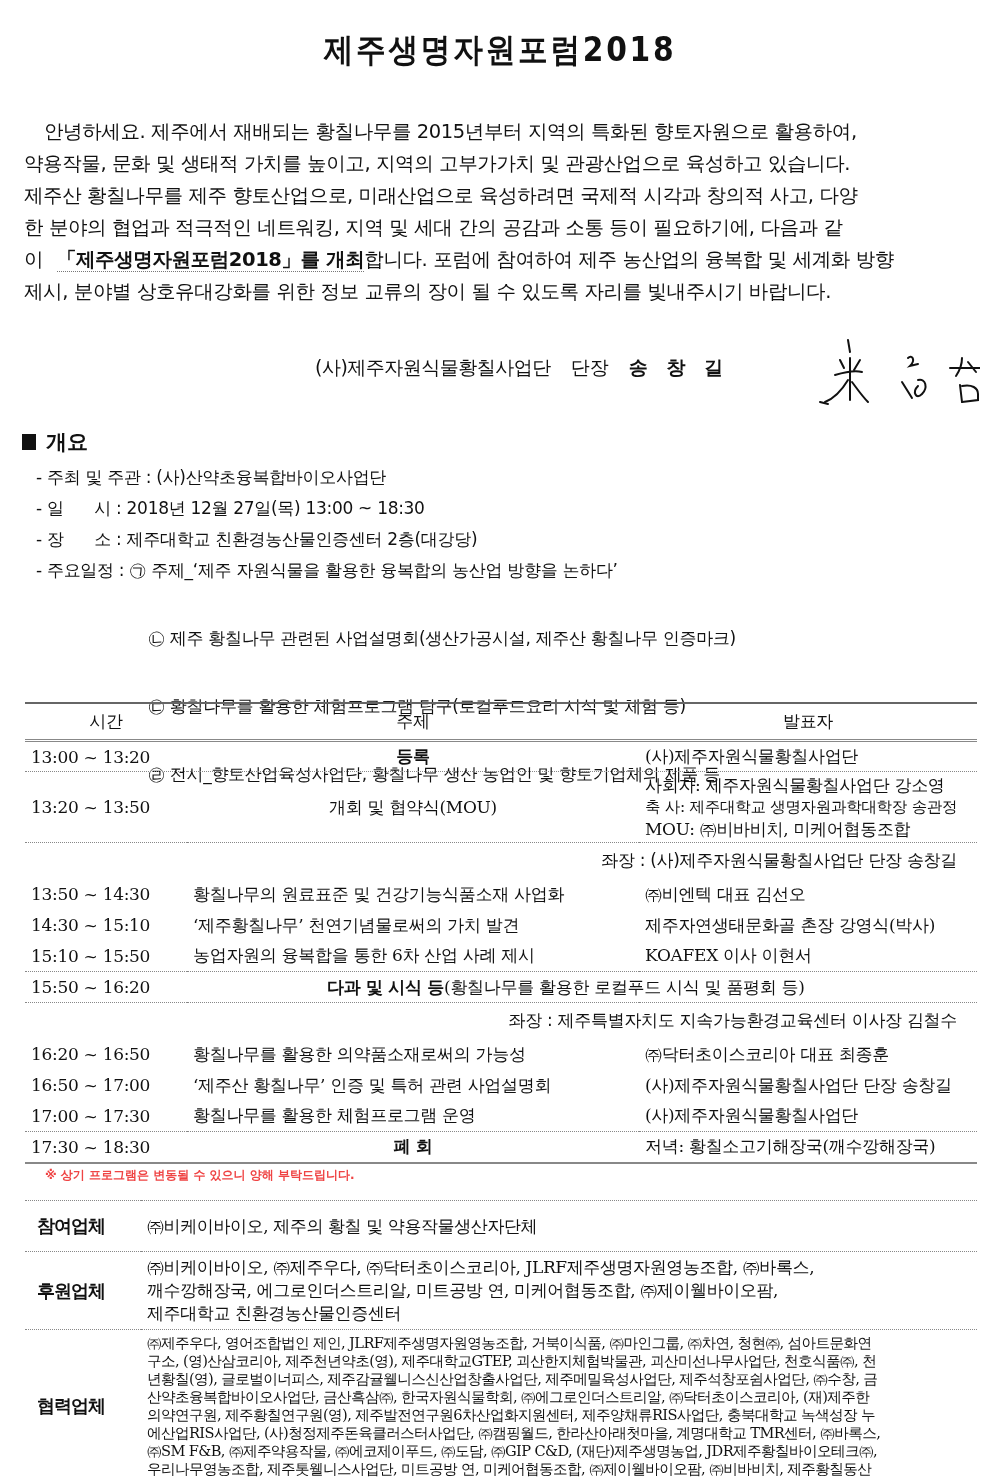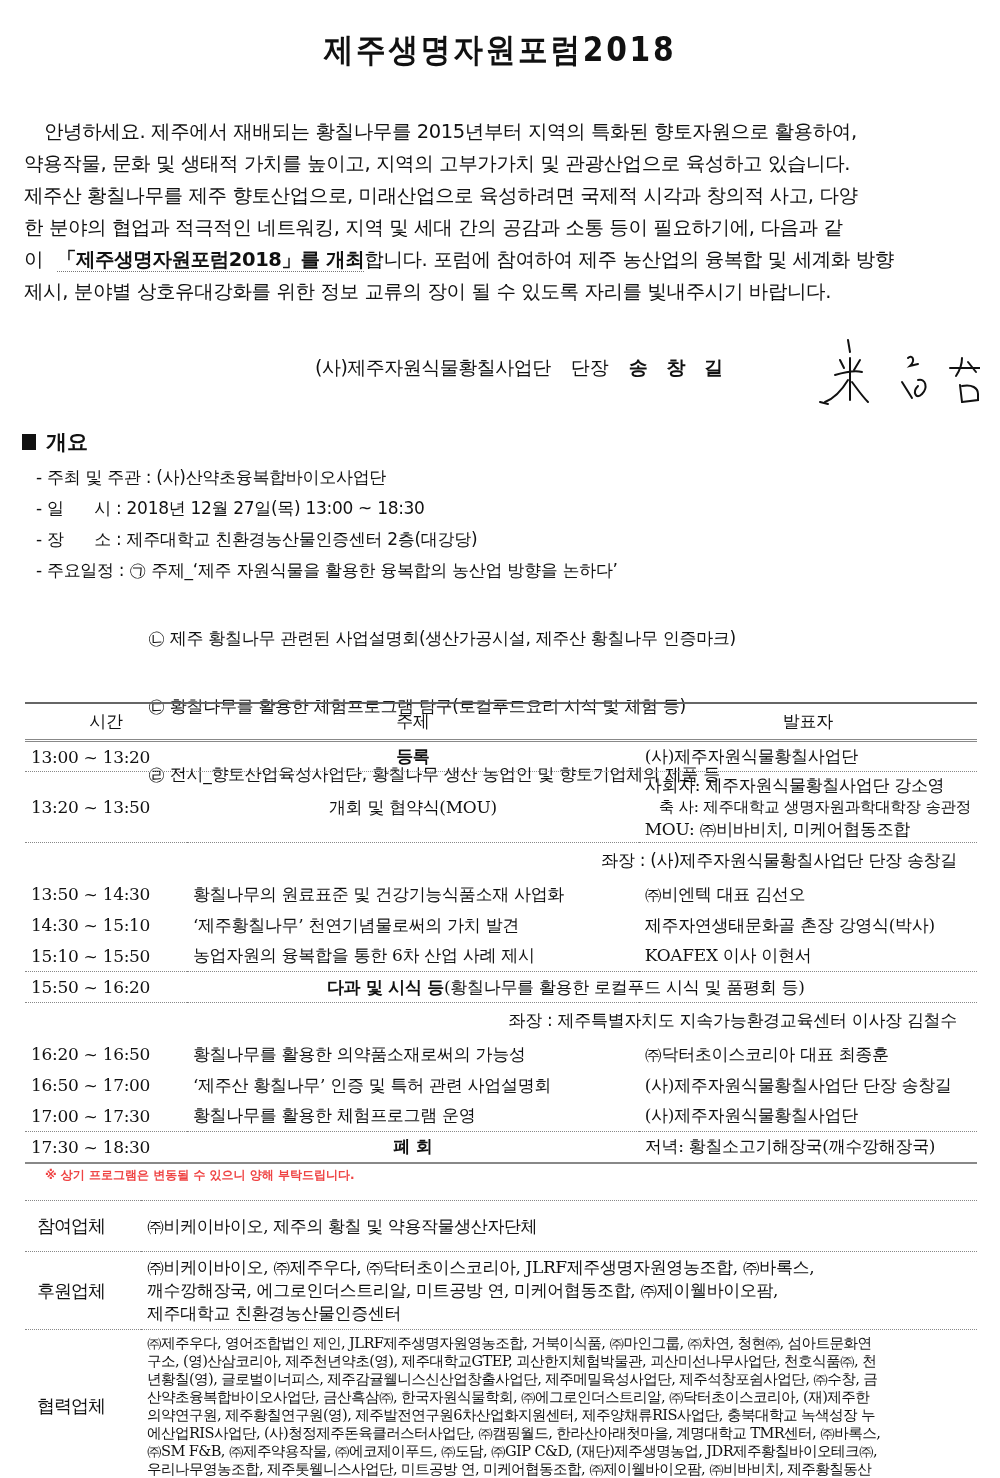--- a/index.html
+++ b/index.html
@@ -28,27 +28,27 @@
   table.sched tr.r { height: 31px; }
   table.sched tr.dot { border-bottom: 1px dotted #888; }
   table.sched tr.last { border-bottom: 2px solid #888; }
   .c-time { width: 150px; }
   .c-topic { width: 440px; margin-top: 11px; }
   .bold-c { font-weight: bold; font-family: "DejaVu Sans", sans-serif; text-align: center; }
   .center { text-align: center; }
   .chair { text-align: right; padding-right: 20px !important; font-family: "DejaVu Sans", sans-serif; }
   .multiline { line-height: 22px; padding-top: 2px !important; padding-bottom: 2px !important; }
   .multiline span { display: block; }
-  .small { font-size: 15.5px; margin-left: 14px; }
+  .small { font-size: 15.5px; }
   .note { position: absolute; top: 1167px; left: 45px; font-size: 12px; font-family: "DejaVu Sans", sans-serif; font-weight: bold; color: #ef4444; }
 
   .partners { position: absolute; top: 1200px; left: 25px; width: 952px; border-collapse: collapse; font-family: "DejaVu Serif", serif; }
   .partners tr { border-top: 1px dotted #888; }
   .partners tr:last-child { border-bottom: 1px dotted #888; }
-  .partners td.label { width: 100px; font-family: "DejaVu Sans", sans-serif; font-weight: normal; font-size: 18px; padding: 0 4px 0 12px; white-space: nowrap; letter-spacing: -1px; }
+  .partners td.label { width: 100px; font-family: "DejaVu Sans", sans-serif; font-weight: bold; font-size: 18px; padding: 0 4px 0 12px; white-space: nowrap; letter-spacing: -1px; }
   .partners td.val { font-size: 17px; padding: 4px 6px; letter-spacing: -0.4px; }
   .partners td.val span { display: block; white-space: nowrap; }
   .partners .p1 td.val { height: 42px; }
   .partners .p2 td.val span { line-height: 23px; }
   .partners .p3 td.val span { line-height: 18px; font-size: 14.6px; letter-spacing: -0.6px; }
 </style>
 </head>
 <body>
 
 <div class="title">제주생명자원포럼2018</div>

